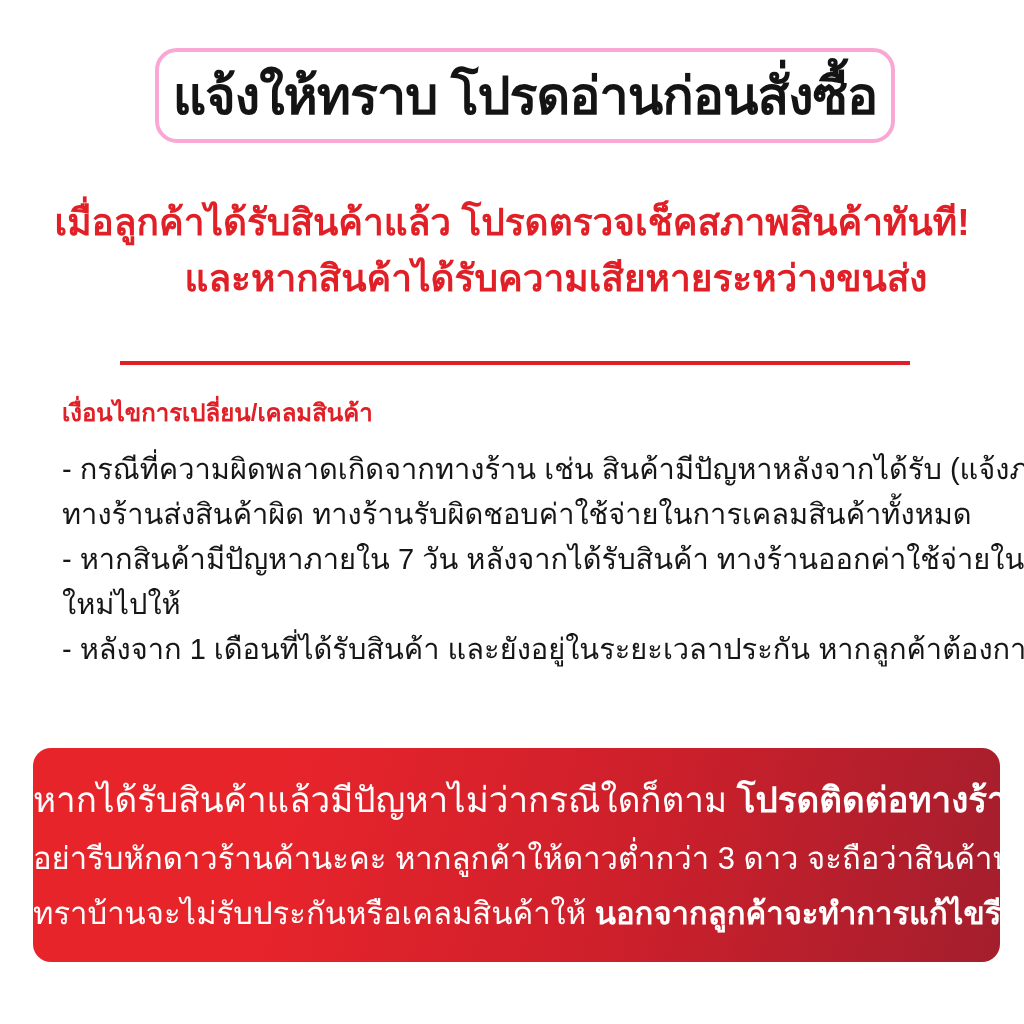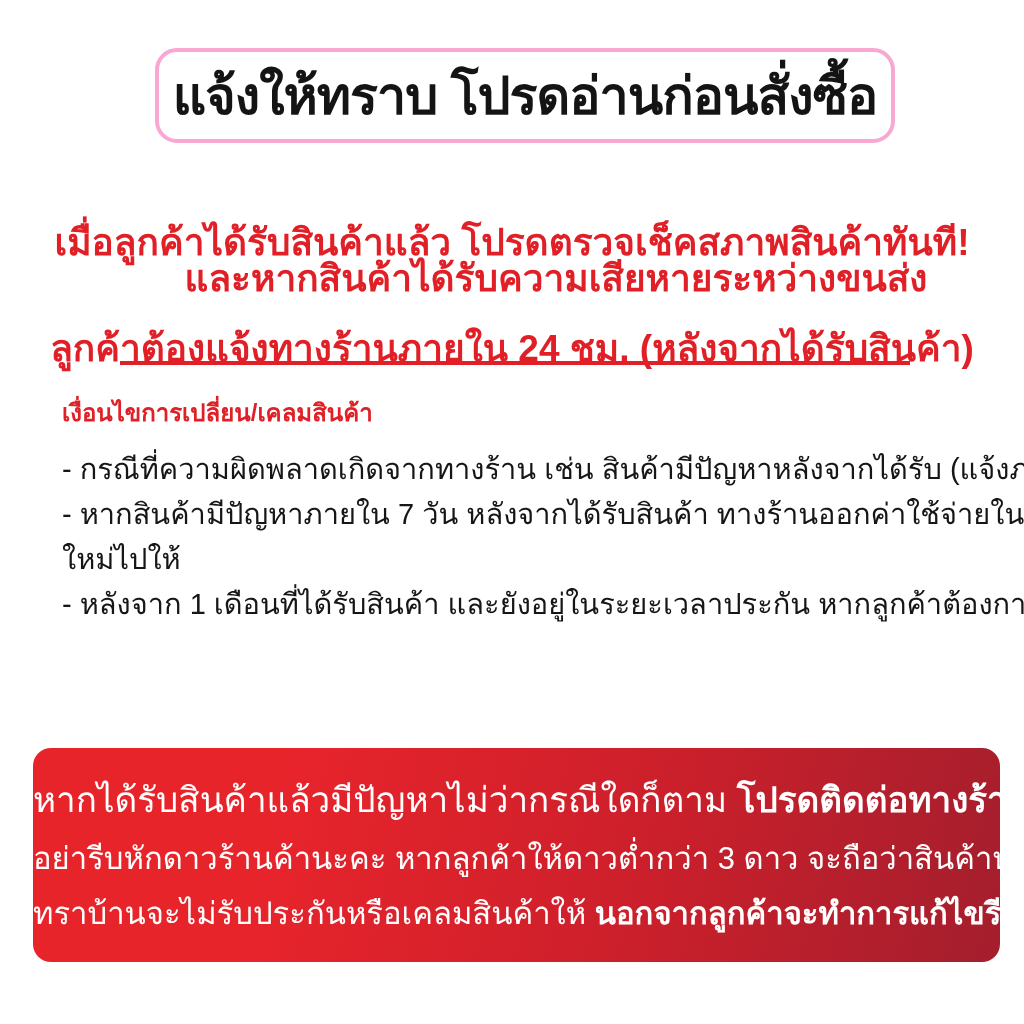--- a/index.html
+++ b/index.html
@@ -43,21 +43,21 @@
   .intro-line {
     position: absolute;
     left: 0;
     width: 1024px;
     text-align: center;
     color: #e01f26;
     font-weight: 700;
     font-size: 37px;
     white-space: nowrap;
   }
-  .intro-line-1 { top: 212px; }
+  .intro-line-1 { top: 192px; }
   .intro-line-2 { top: 248px; margin-left: 44px; }
   .intro-line-3 { top: 318px; }
   .intro-underline {
     position: absolute;
     left: 120px;
     top: 361px;
     width: 790px;
     height: 4px;
     background: #e01f26;
   }
@@ -127,27 +127,27 @@
 <body>
 
 <div class="page">
 
   <div class="title-box">
     <span class="title-text">แจ้งให้ทราบ โปรดอ่านก่อนสั่งซื้อ</span>
   </div>
 
   <div class="intro-line intro-line-1">เมื่อลูกค้าได้รับสินค้าแล้ว โปรดตรวจเช็คสภาพสินค้าทันที!</div>
   <div class="intro-line intro-line-2">และหากสินค้าได้รับความเสียหายระหว่างขนส่ง</div>
-  <div class="intro-line intro-line-3">ลูกค้าต้องแจ้งทางร้านภายใน 24 ชม. (หลังจากได้รับสินค้า)</div>
   <div class="intro-underline"></div>
 
   <div class="conditions-heading">เงื่อนไขการเปลี่ยน/เคลมสินค้า</div>
 
   <div class="conditions-list">
     <div class="condition-line">-  กรณีที่ความผิดพลาดเกิดจากทางร้าน เช่น สินค้ามีปัญหาหลังจากได้รับ (แจ้งภายใน 24 ชม.)</div>
+    <div class="condition-line">ทางร้านส่งสินค้าผิด ทางร้านรับผิดชอบค่าใช้จ่ายในการเคลมสินค้าทั้งหมด</div>
     <div class="condition-line">-  หากสินค้ามีปัญหาภายใน 7 วัน หลังจากได้รับสินค้า ทางร้านออกค่าใช้จ่ายในการส่งสินค้า</div>
     <div class="condition-line">ใหม่ไปให้</div>
     <div class="condition-line">-  หลังจาก 1 เดือนที่ได้รับสินค้า และยังอยู่ในระยะเวลาประกัน  หากลูกค้าต้องการเคลมสินค้า</div>
   </div>
 
   <div class="notice-box">
     <div class="notice-line notice-line-1">
       <span>หากได้รับสินค้าแล้วมีปัญหาไม่ว่ากรณีใดก็ตาม </span><span class="bold-part">โปรดติดต่อทางร้านก่อนจ้า</span>
     </div>
     <div class="notice-line notice-line-2">อย่ารีบหักดาวร้านค้านะคะ หากลูกค้าให้ดาวต่ำกว่า 3 ดาว จะถือว่าสินค้าหมดประกันทันที</div>

